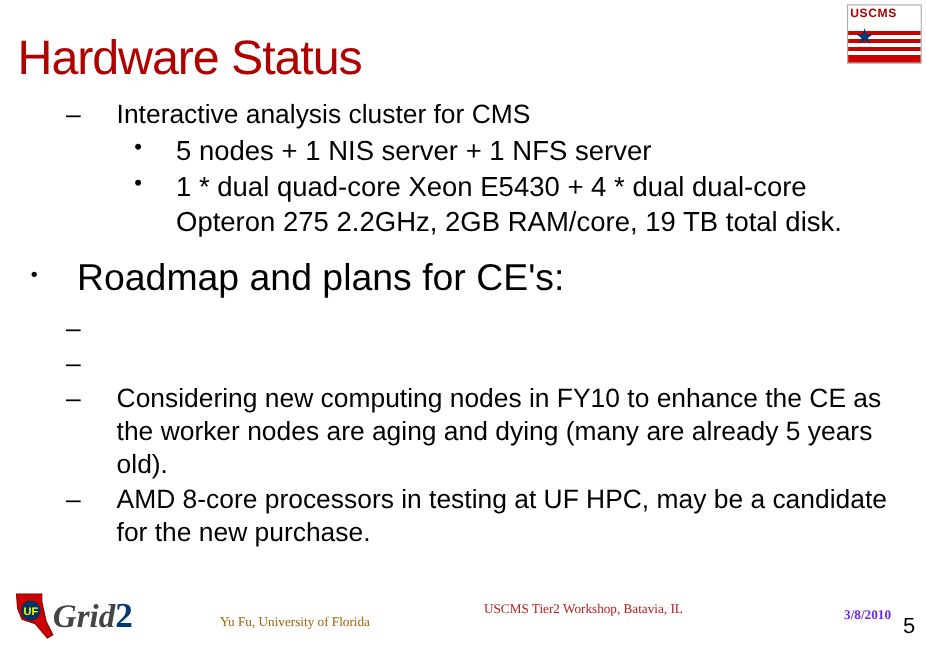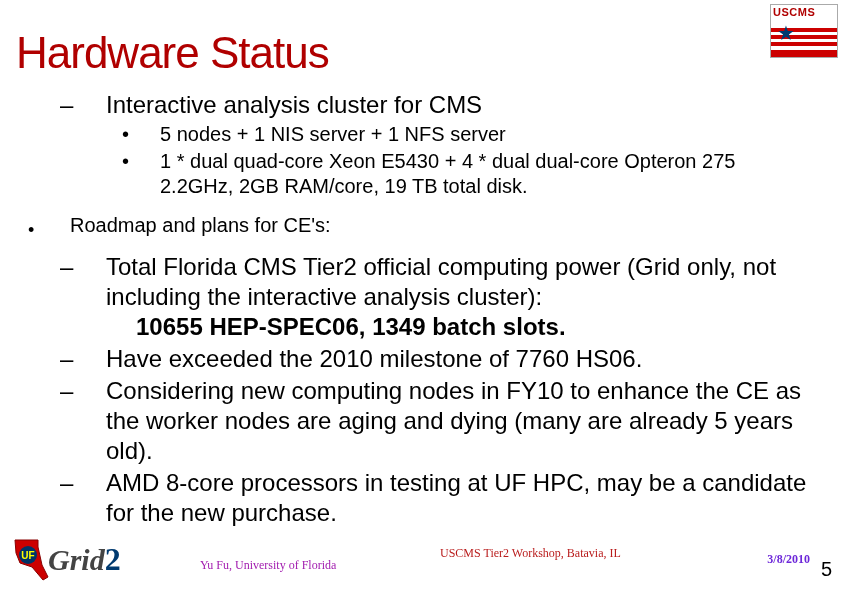--- a/index.html
+++ b/index.html
@@ -84,22 +84,22 @@
   }
   .maindot {
     width: 50px;
     flex-shrink: 0;
     font-size: 18px;
     text-align: left;
     padding-left: 8px;
     padding-top: 6px;
   }
   .text-l1 { font-size: 24px; }
-  .text-l2 { font-size: 20px; }
-  .text-main { font-size: 20px; }
+  .text-l2 { font-size: 25px; }
+  .text-main { font-size: 34px; }
   .bold { font-weight: bold; }
   .spec-indent { padding-left: 30px; display: block; }
   .gap-s { margin-top: 2px; }
   .gap-m { margin-top: 10px; }
   .gap-l { margin-top: 14px; }
   .footer {
     position: absolute;
     bottom: 10px;
     left: 0;
     width: 100%;
@@ -132,21 +132,21 @@
     font-style: normal;
     color: #003a70;
     font-size: 32px;
   }
   .foot-center1 {
     position: absolute;
     left: 200px;
     bottom: 12px;
     font-family: Georgia, 'Times New Roman', serif;
     font-size: 12px;
-    color: #a21caf;
+    color: #a16207;
   }
   .foot-center2 {
     position: absolute;
     left: 440px;
     bottom: 24px;
     font-family: Georgia, 'Times New Roman', serif;
     font-size: 12px;
     color: #b91c1c;
   }
   .foot-date {
@@ -193,29 +193,24 @@
       <span class="text-l2">1 * dual quad-core Xeon E5430 + 4 * dual dual-core Opteron 275 2.2GHz, 2GB RAM/core, 19 TB total disk.</span>
     </div>
 
     <div class="row indent0 gap-l">
       <span class="maindot">•</span>
       <span class="text-main">Roadmap and plans for CE's:</span>
     </div>
 
     <div class="row indent1 gap-m">
       <span class="dash">–</span>
-      <span class="text-l1">
-        <span>Total Florida CMS Tier2 official computing power (Grid only, not including the interactive analysis cluster):</span>
-        <span class="spec-indent bold">10655 HEP-SPEC06,  1349 batch slots.</span>
-      </span>
-    </div>
-
-    <div class="row indent1 gap-s">
-      <span class="dash">–</span>
-      <span class="text-l1">Have exceeded the 2010 milestone of 7760 HS06.</span>
+    </div>
+
+    <div class="row indent1 gap-s">
+      <span class="dash">–</span>
     </div>
 
     <div class="row indent1 gap-s">
       <span class="dash">–</span>
       <span class="text-l1">Considering new computing nodes in FY10 to enhance the CE as the worker nodes are aging and dying (many are already 5 years old).</span>
     </div>
 
     <div class="row indent1 gap-s">
       <span class="dash">–</span>
       <span class="text-l1">AMD 8-core processors in testing at UF HPC, may be a candidate for the new purchase.</span>

